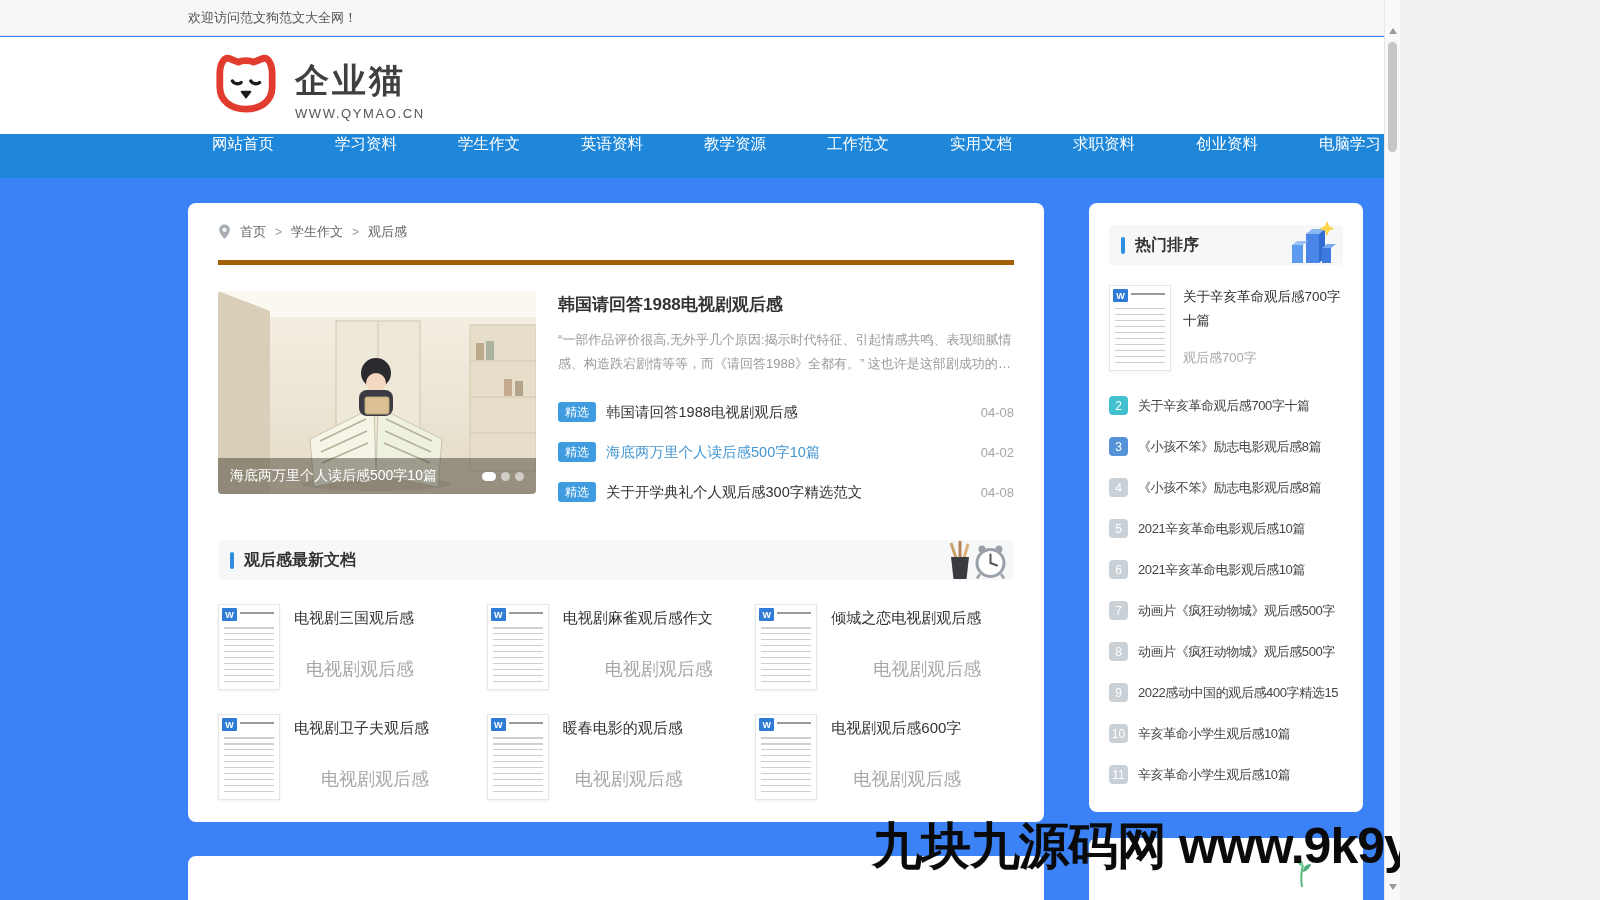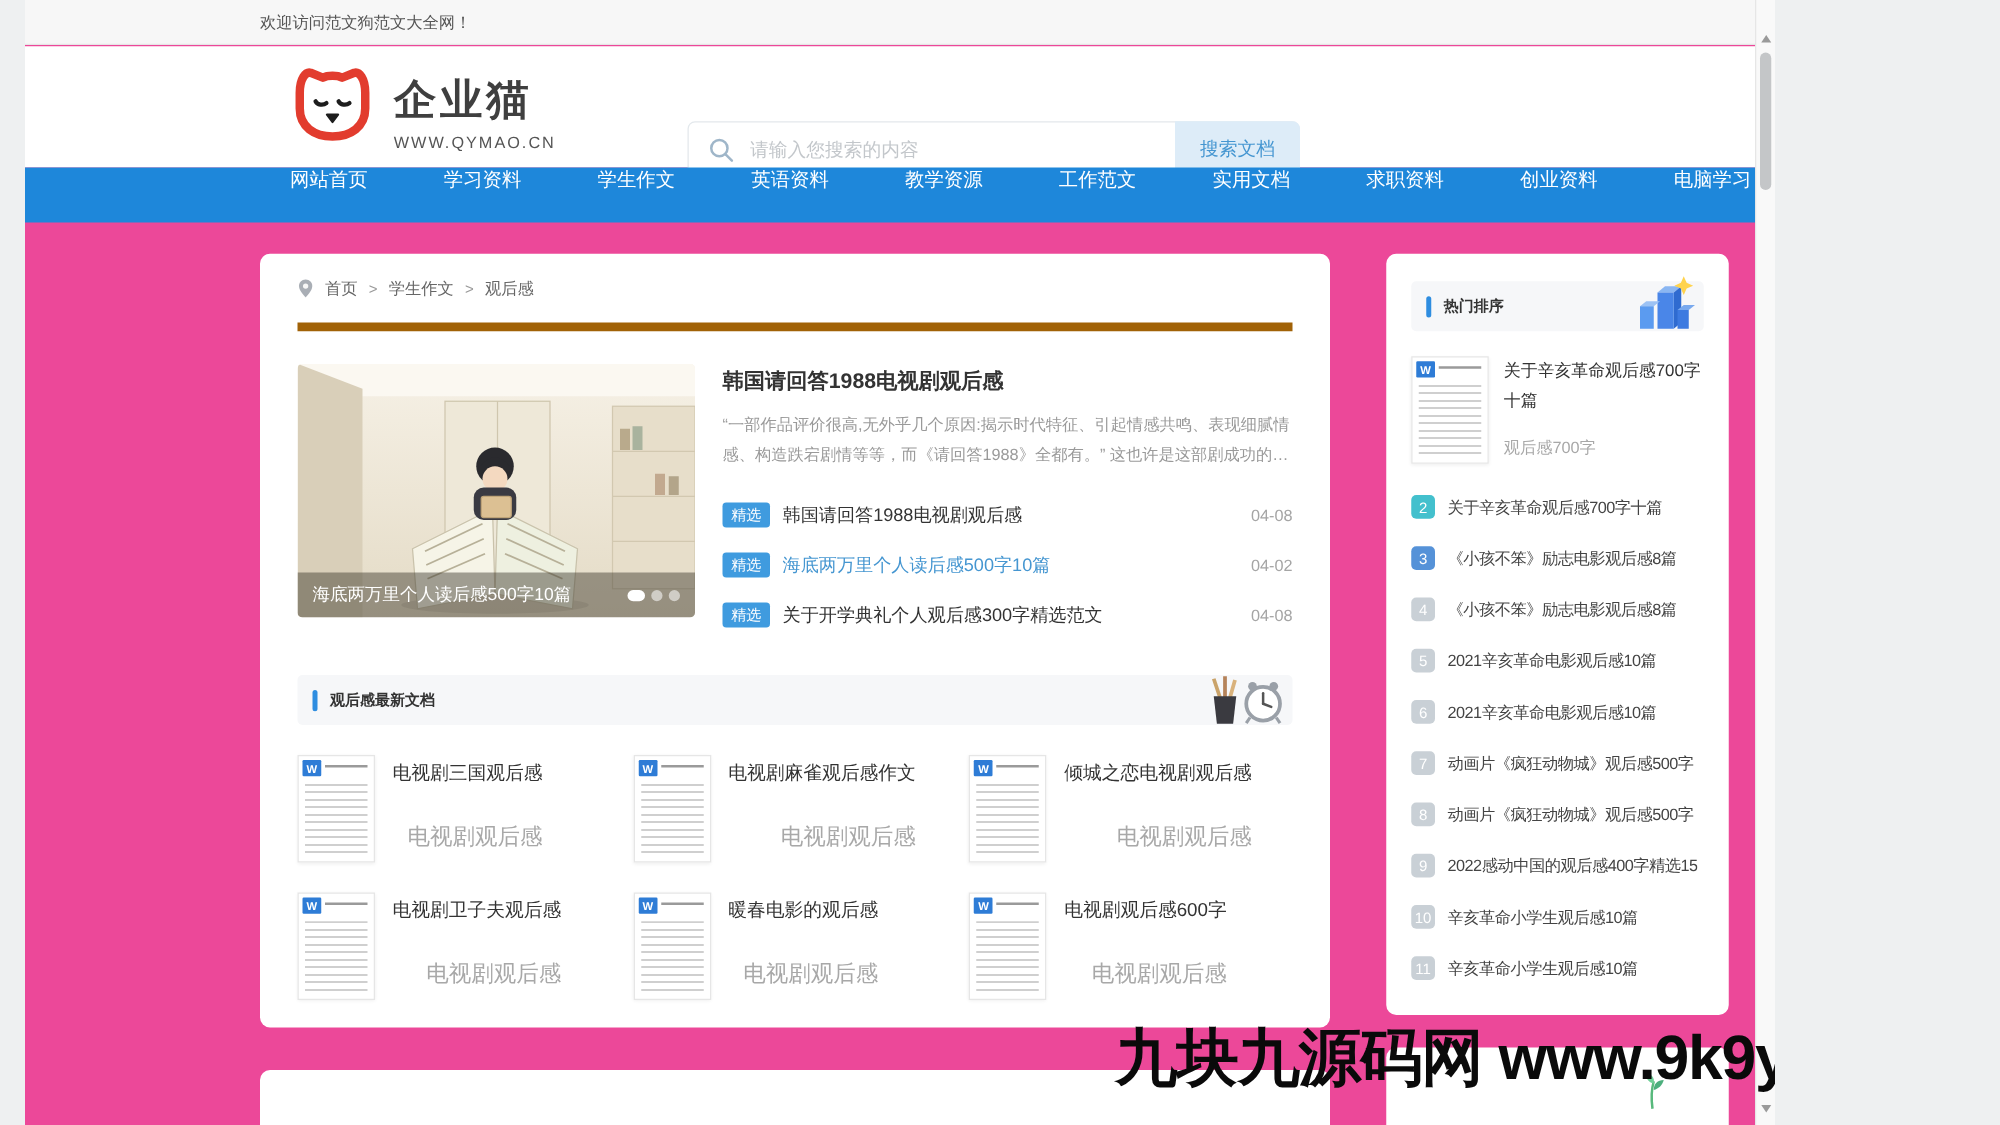--- a/index.html
+++ b/index.html
@@ -2,21 +2,21 @@
 <html style="--accent: #2e8de0; --navblue: #1e87da; --linkblue: #4596d1; --badgeblue: #3f9bdf; --badgeteal: #43c0cd; --badgegray: #c9d0d6; --rankblue: #5592d8; --logored: #e23c2e; --reddot: #f0483e;"><head>
 <meta charset="utf-8">
 <style>
   :root{
     --accent:#2e8de0; --navblue:#1e87da; --linkblue:#4596d1;
     --badgeblue:#3f9bdf; --badgeteal:#43c0cd; --badgegray:#c9d0d6;
     --rankblue:#5592d8; --logored:#e23c2e; --reddot:#f0483e;
   }
   *{margin:0;padding:0;box-sizing:border-box;}
   body{font-family:"Liberation Sans","DejaVu Sans",sans-serif;background:#eef0f1;}
-  .screen{position:relative;width:1400px;height:900px;overflow:hidden;background:#ec4899;margin-left:20px;}
+  .screen{position:relative;width:1400px;height:900px;overflow:hidden;background:#3b82f6;}
 
   
   .topbar{position:absolute;top:0;left:0;right:16px;height:36px;background:#f7f7f7;
     border-bottom:1px solid #e6e6e6;display:flex;align-items:center;justify-content:space-between;
     padding:0 210px 0 188px;font-size:13px;color:#555;}
   .tb-right{display:flex;align-items:center;gap:15px;white-space:nowrap;}
   .sep{width:1px;height:12px;background:#ddd;}
   .tb-link{color:var(--linkblue);cursor:pointer;}
   .tb-plain{color:#555;cursor:pointer;}
   .dotwrap{position:relative;}
@@ -40,21 +40,21 @@
 
   
   .nav{position:absolute;top:134px;left:0;right:16px;height:44px;background:var(--navblue);
     display:flex;align-items:flex-start;padding-left:200px;}
   .nav-item{color:#fff;font-size:15.5px;margin-right:37px;padding:0 12px;cursor:pointer;white-space:nowrap;}
 
   
   .main-panel{position:absolute;left:188px;top:203px;width:856px;height:619px;background:#fff;
     border-radius:8px;padding:0 30px;}
   .breadcrumb{height:62px;display:flex;align-items:center;gap:9px;font-size:13px;color:#666;
-    border-bottom:7px solid #a16207;}
+    border-bottom:5px solid #a16207;}
   .bc-link{cursor:pointer;}
   .bc-sep{color:#9a9a9a;font-size:12px;}
 
   .featured{display:flex;margin-top:26px;}
   .carousel{position:relative;width:318px;height:203px;border-radius:4px;overflow:hidden;flex:none;cursor:pointer;}
   .caption{position:absolute;left:0;right:0;bottom:0;height:36px;background:rgba(55,50,40,.45);
     color:#fff;font-size:14px;display:flex;align-items:center;padding:0 12px;}
   .dots{margin-left:auto;display:flex;gap:5px;align-items:center;}
   .dots i{width:9px;height:9px;border-radius:50%;background:rgba(255,255,255,.55);cursor:pointer;}
   .dots i.active{width:14px;border-radius:5px;background:#fff;}
@@ -66,21 +66,21 @@
   .feat-list{margin-top:16px;}
   .feat-row{display:flex;align-items:center;height:40px;cursor:pointer;}
   .tag{background:var(--badgeblue);color:#fff;font-size:12px;line-height:1;padding:4px 7px;border-radius:3px;
     margin-right:10px;flex:none;}
   .feat-row-title{font-size:14.5px;color:#333;white-space:nowrap;overflow:hidden;}
   .feat-row-title.blue{color:var(--linkblue);}
   .feat-date{margin-left:auto;font-size:13px;color:#a5a5a5;padding-left:12px;}
 
   .section-head{margin-top:28px;height:40px;background:#f6f7f9;border-radius:4px;display:flex;align-items:center;}
   .blue-bar{width:4px;height:17px;background:var(--accent);border-radius:2px;margin:0 10px 0 12px;flex:none;}
-  .section-title{font-size:12px;font-weight:bold;color:#333;}
+  .section-title{font-size:16px;font-weight:bold;color:#333;}
   .deco{margin-left:auto;margin-right:4px;}
 
   .cards{display:grid;grid-template-columns:repeat(3,1fr);column-gap:10px;row-gap:24px;margin-top:24px;}
   .card{display:flex;cursor:pointer;min-width:0;}
   .thumb{position:relative;width:62px;height:86px;background:#fff;border:1px solid #e6e6e6;
     box-shadow:0 1px 3px rgba(0,0,0,.07);flex:none;}
   .w-badge{position:absolute;top:3px;left:3px;width:15px;height:13px;background:#2e7cd6;color:#fff;
     font-size:9px;font-weight:bold;display:flex;align-items:center;justify-content:center;border-radius:1px;}
   .t-head{position:absolute;top:7px;left:21px;right:5px;height:2px;background:#9a9a9a;}
   .t-lines{position:absolute;top:22px;left:5px;right:5px;bottom:6px;
@@ -138,28 +138,20 @@
       <svg width="72" height="64" viewBox="0 0 74 66">
         <path d="M10,25 C10,13 15,7.5 19,8.5 L29,12.5 C33,10.5 41,10.5 45,12.5 L55,8.5 C59,7.5 64,13 64,25 L64,38 C64,53 52,61 37,61 C22,61 10,53 10,38 Z" fill="#ffffff" stroke="#e23c2e" stroke-width="7" stroke-linejoin="round"></path>
         <path d="M23,32 a5.5,4.5 0 0 0 9,1.5" fill="none" stroke="#1d1d1d" stroke-width="3.5" stroke-linecap="round"></path>
         <path d="M42,32 a5.5,4.5 0 0 0 9,1.5" fill="none" stroke="#1d1d1d" stroke-width="3.5" stroke-linecap="round"></path>
         <path d="M32.5,43 h9 l-4.5,6 z" fill="#1d1d1d" stroke="#1d1d1d" stroke-width="2" stroke-linejoin="round"></path>
       </svg>
       <div class="logo-txt">
         <div class="logo-name">企业猫</div>
         <div class="logo-url">WWW.QYMAO.CN</div>
       </div>
-    </div>
-    <div class="searchbox">
-      <svg width="22" height="22" viewBox="0 0 22 22">
-        <circle cx="9.5" cy="9.5" r="6.5" fill="none" stroke="#9fb6c9" stroke-width="2"></circle>
-        <line x1="14.5" y1="14.5" x2="19.5" y2="19.5" stroke="#9fb6c9" stroke-width="2" stroke-linecap="round"></line>
-      </svg>
-      <input placeholder="请输入您搜索的内容" style="">
-      <button class="search-btn">搜索文档</button>
     </div>
   </div>
 
   <div class="nav">
     <span class="nav-item">网站首页</span>
     <span class="nav-item">学习资料</span>
     <span class="nav-item">学生作文</span>
     <span class="nav-item">英语资料</span>
     <span class="nav-item">教学资源</span>
     <span class="nav-item">工作范文</span>

